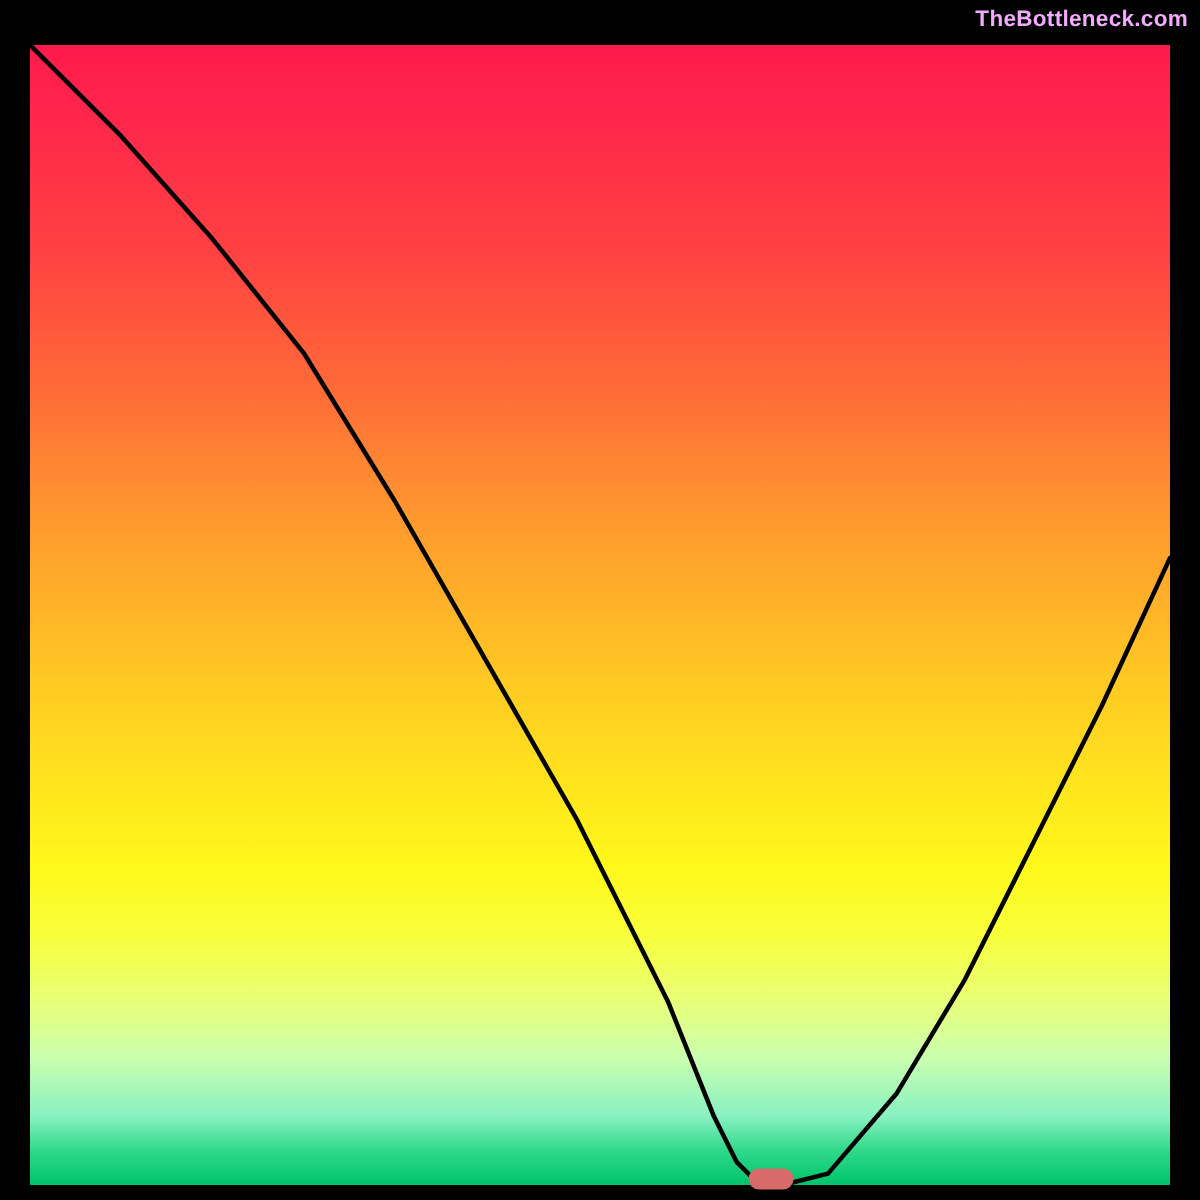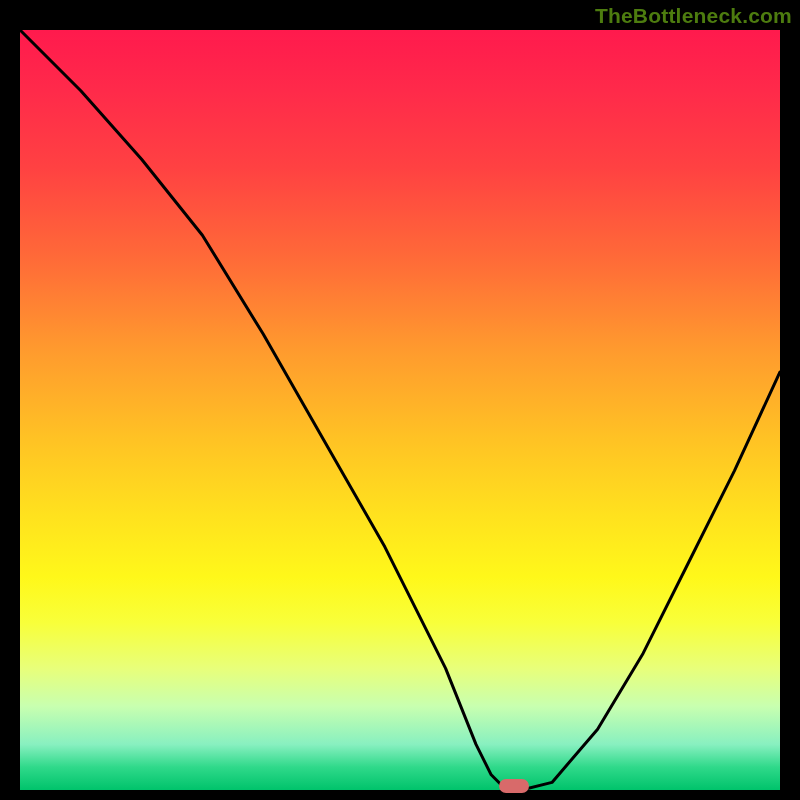--- a/index.html
+++ b/index.html
@@ -68,23 +68,23 @@
     height: 14px;
     border-radius: 7px;
     background: #d86a6a;
     transform: translate(-50%, -50%);
   }
   .watermark {
     position: absolute;
     top: 4px;
     right: 8px;
     font-family: Arial, Helvetica, sans-serif;
-    font-size: 21px;
+    font-size: 15px;
     font-weight: bold;
-    color: #4d7c0f;
+    color: #f0abfc;
     letter-spacing: 0.2px;
   }
 </style>
 </head>
 <body>
 
 <div class="frame">
 
   <div class="watermark">TheBottleneck.com</div>
 

